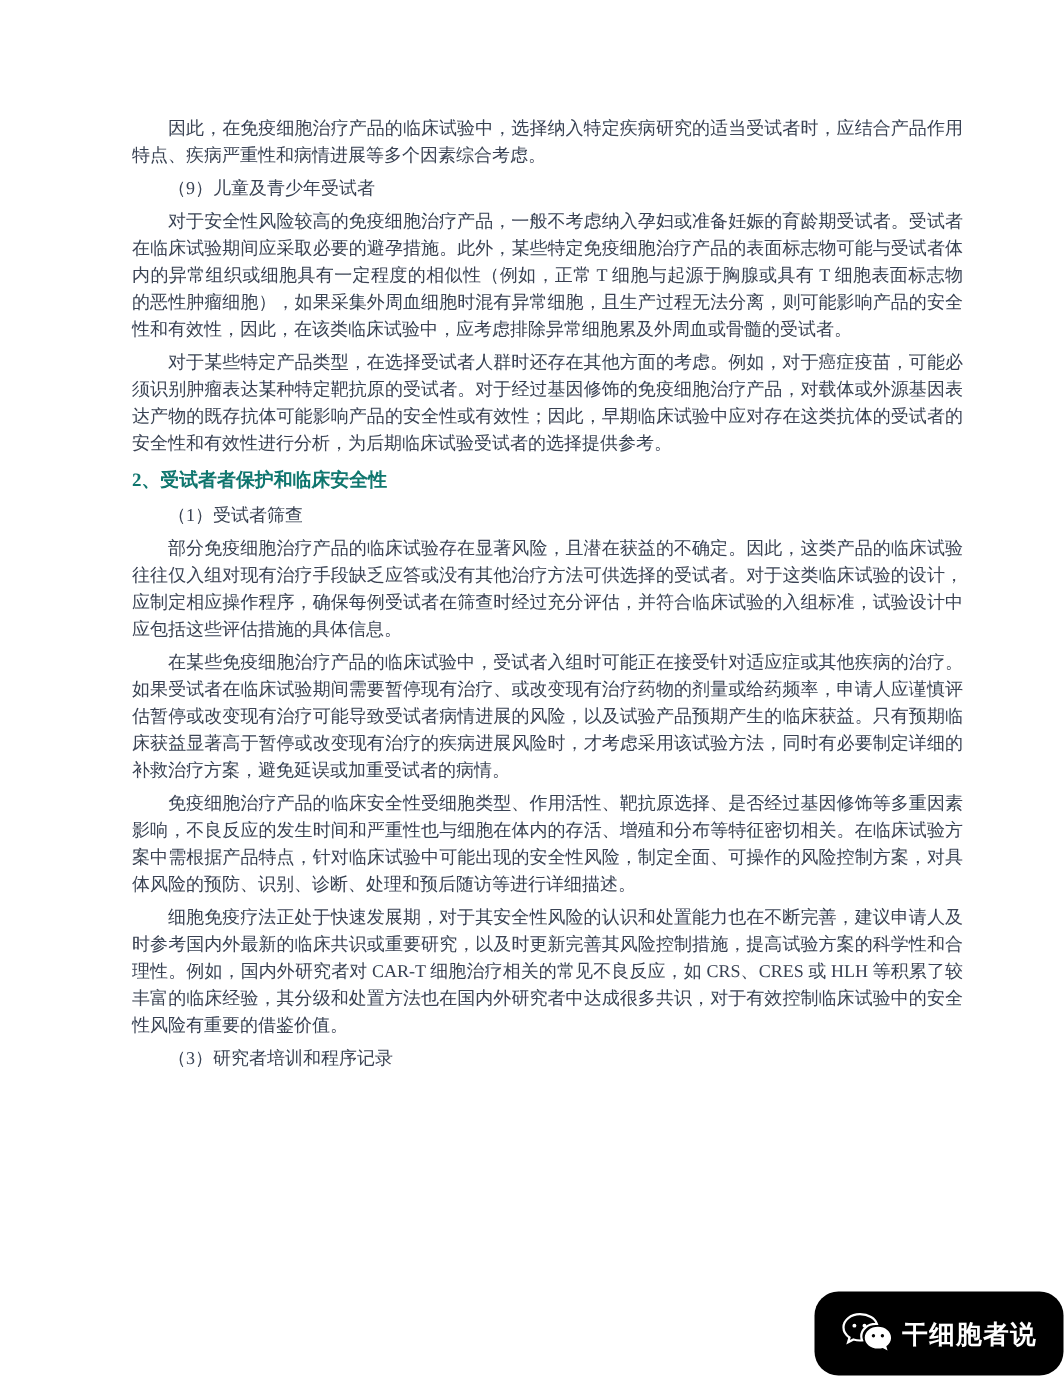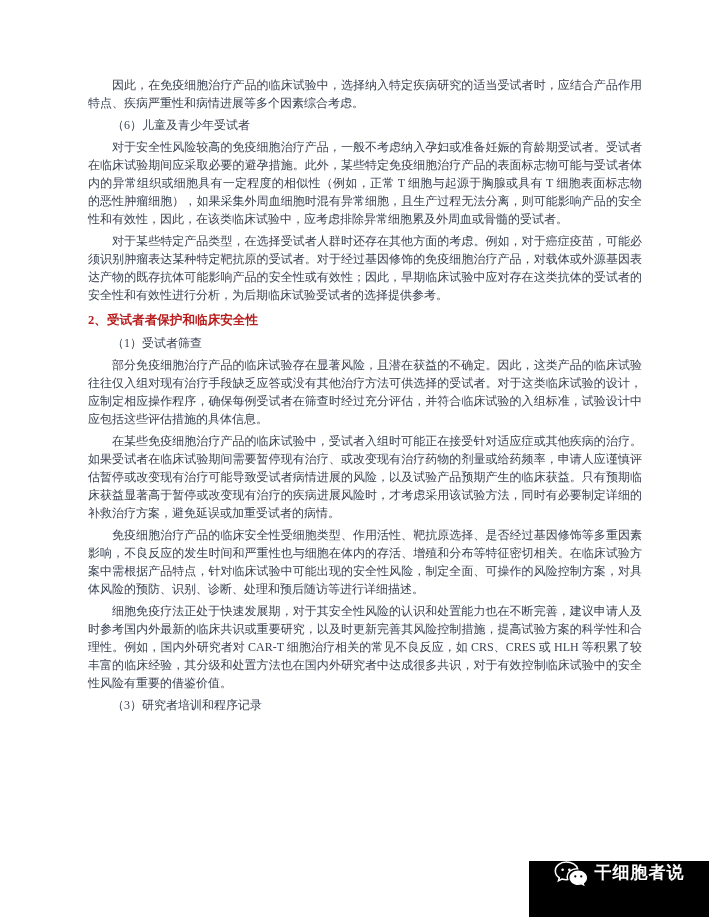--- a/index.html
+++ b/index.html
@@ -25,51 +25,52 @@
   }
   .subheading {
     margin: 2px 0 4px 0;
     text-indent: 2em;
   }
   .heading {
     margin: 7px 0 5px 0;
     text-indent: 0;
     font-weight: bold;
     font-size: 12.6px;
-    color: #b91c1c;
+    color: #0f766e;
   }
   .watermark {
     position: absolute;
     right: 0; bottom: 0;
-    width: 180px; height: 56px;
+    width: 166px; height: 56px;
     background: #000000;
     display: flex;
-    align-items: flex-start;
+    align-items: center;
     justify-content: center;
     gap: 7px;
+    border-radius: 16px;
   }
   .watermark .icon {
     width: 34px; height: 28px;
     display: inline-block;
     flex: 0 0 auto;
   }
   .watermark-label {
     color: #ffffff;
     font-size: 17px;
     font-weight: bold;
     letter-spacing: 1px;
     white-space: nowrap;
   }
 </style>
 </head>
 <body>
 
 <div class="content">
     <p class="para">因此，在免疫细胞治疗产品的临床试验中，选择纳入特定疾病研究的适当受试者时，应结合产品作用特点、疾病严重性和病情进展等多个因素综合考虑。</p>
-    <p class="subheading">（6）儿童及青少年受试者</p>
+    <p class="subheading">（9）儿童及青少年受试者</p>
     <p class="para">对于安全性风险较高的免疫细胞治疗产品，一般不考虑纳入孕妇或准备妊娠的育龄期受试者。受试者在临床试验期间应采取必要的避孕措施。此外，某些特定免疫细胞治疗产品的表面标志物可能与受试者体内的异常组织或细胞具有一定程度的相似性（例如，正常 T 细胞与起源于胸腺或具有 T 细胞表面标志物的恶性肿瘤细胞），如果采集外周血细胞时混有异常细胞，且生产过程无法分离，则可能影响产品的安全性和有效性，因此，在该类临床试验中，应考虑排除异常细胞累及外周血或骨髓的受试者。</p>
     <p class="para">对于某些特定产品类型，在选择受试者人群时还存在其他方面的考虑。例如，对于癌症疫苗，可能必须识别肿瘤表达某种特定靶抗原的受试者。对于经过基因修饰的免疫细胞治疗产品，对载体或外源基因表达产物的既存抗体可能影响产品的安全性或有效性；因此，早期临床试验中应对存在这类抗体的受试者的安全性和有效性进行分析，为后期临床试验受试者的选择提供参考。</p>
     <p class="heading">2、受试者者保护和临床安全性</p>
     <p class="subheading">（1）受试者筛查</p>
     <p class="para">部分免疫细胞治疗产品的临床试验存在显著风险，且潜在获益的不确定。因此，这类产品的临床试验往往仅入组对现有治疗手段缺乏应答或没有其他治疗方法可供选择的受试者。对于这类临床试验的设计，应制定相应操作程序，确保每例受试者在筛查时经过充分评估，并符合临床试验的入组标准，试验设计中应包括这些评估措施的具体信息。</p>
     <p class="para">在某些免疫细胞治疗产品的临床试验中，受试者入组时可能正在接受针对适应症或其他疾病的治疗。如果受试者在临床试验期间需要暂停现有治疗、或改变现有治疗药物的剂量或给药频率，申请人应谨慎评估暂停或改变现有治疗可能导致受试者病情进展的风险，以及试验产品预期产生的临床获益。只有预期临床获益显著高于暂停或改变现有治疗的疾病进展风险时，才考虑采用该试验方法，同时有必要制定详细的补救治疗方案，避免延误或加重受试者的病情。</p>
     <p class="para">免疫细胞治疗产品的临床安全性受细胞类型、作用活性、靶抗原选择、是否经过基因修饰等多重因素影响，不良反应的发生时间和严重性也与细胞在体内的存活、增殖和分布等特征密切相关。在临床试验方案中需根据产品特点，针对临床试验中可能出现的安全性风险，制定全面、可操作的风险控制方案，对具体风险的预防、识别、诊断、处理和预后随访等进行详细描述。</p>
     <p class="para">细胞免疫疗法正处于快速发展期，对于其安全性风险的认识和处置能力也在不断完善，建议申请人及时参考国内外最新的临床共识或重要研究，以及时更新完善其风险控制措施，提高试验方案的科学性和合理性。例如，国内外研究者对 CAR-T 细胞治疗相关的常见不良反应，如 CRS、CRES 或 HLH 等积累了较丰富的临床经验，其分级和处置方法也在国内外研究者中达成很多共识，对于有效控制临床试验中的安全性风险有重要的借鉴价值。</p>
     <p class="subheading">（3）研究者培训和程序记录</p>
   </div>

